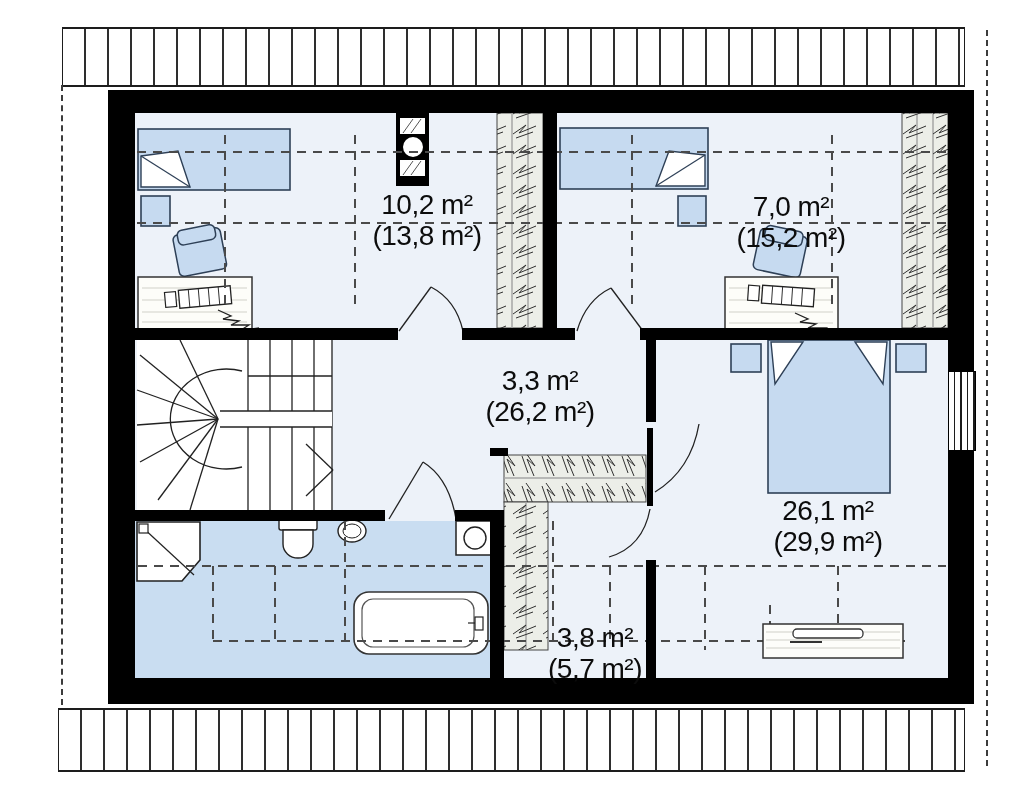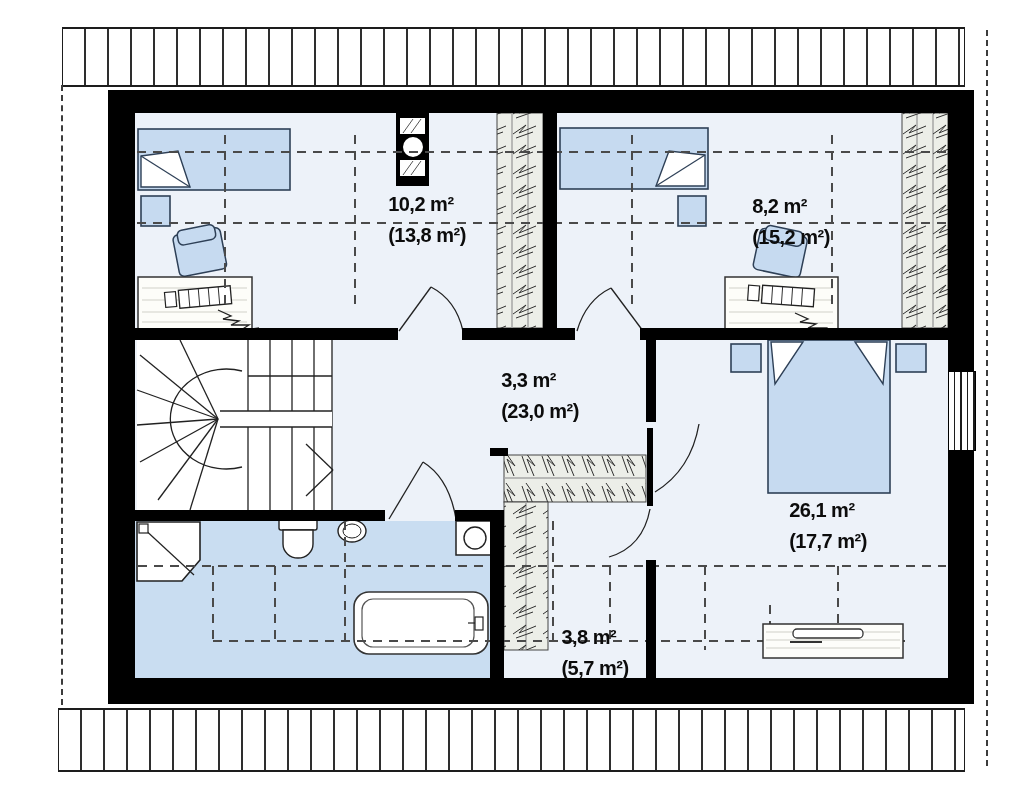--- a/index.html
+++ b/index.html
@@ -11,21 +11,21 @@
       repeating-linear-gradient(to right,#ffffff 0 21px,#2e2e2e 21px 23px);
       border-top:2px solid #1d1d1d;border-bottom:2px solid #1d1d1d;
       border-left:1px solid #1d1d1d;border-right:1px solid #1d1d1d;}
   .dashv{position:absolute;width:0;border-left:2px dashed #3c3c3c;z-index:0;}
   svg.layer{position:absolute;left:0;top:0;z-index:3;}
   .window{position:absolute;z-index:6;background:
       repeating-linear-gradient(to right,#ffffff 0 5px,#1c1c1c 5px 6.5px);
       border:1px solid #000;}
   .leaf{position:absolute;background:#000;z-index:4;}
   .label{position:absolute;z-index:7;transform:translate(-50%,-50%);
-      font-weight:bold;font-size:20px;line-height:31px;
+      text-align:center;font-weight:normal;font-size:28px;line-height:31px;
       color:#0c0c0c;white-space:nowrap;letter-spacing:-0.5px;}
 </style>
 </head>
 <body>
 
 <div id="plan">
 
   <div class="roofband" style="left:62px;top:27px;width:901px;height:56px;"></div>
   <div class="roofband" style="left:58px;top:708px;width:905px;height:60px;"></div>
 
@@ -250,29 +250,29 @@
   <div class="wall" style="left:646px;top:560px;width:10px;height:118px;"></div>
   <div class="leaf" style="left:647px;top:428px;width:6px;height:78px;"></div>
 
   <div class="window" style="left:948px;top:371px;width:26px;height:78px;"></div>
 
   <div class="label" style="left:427px;top:220px;">
     <div>10,2 m²</div>
     <div>(13,8 m²)</div>
   </div>
   <div class="label" style="left:791px;top:222px;">
-    <div>8,2 m²</div>
+    <div>7,0 m²</div>
     <div>(15,2 m²)</div>
   </div>
   <div class="label" style="left:540px;top:396px;">
     <div>3,3 m²</div>
-    <div>(23,0 m²)</div>
+    <div>(26,2 m²)</div>
   </div>
   <div class="label" style="left:828px;top:526px;">
     <div>26,1 m²</div>
-    <div>(17,7 m²)</div>
+    <div>(29,9 m²)</div>
   </div>
   <div class="label" style="left:595px;top:605px;margin-top:48px;">
     <div>3,8 m²</div>
     <div>(5,7 m²)</div>
   </div>
 
 </div>
 
 </body></html>

